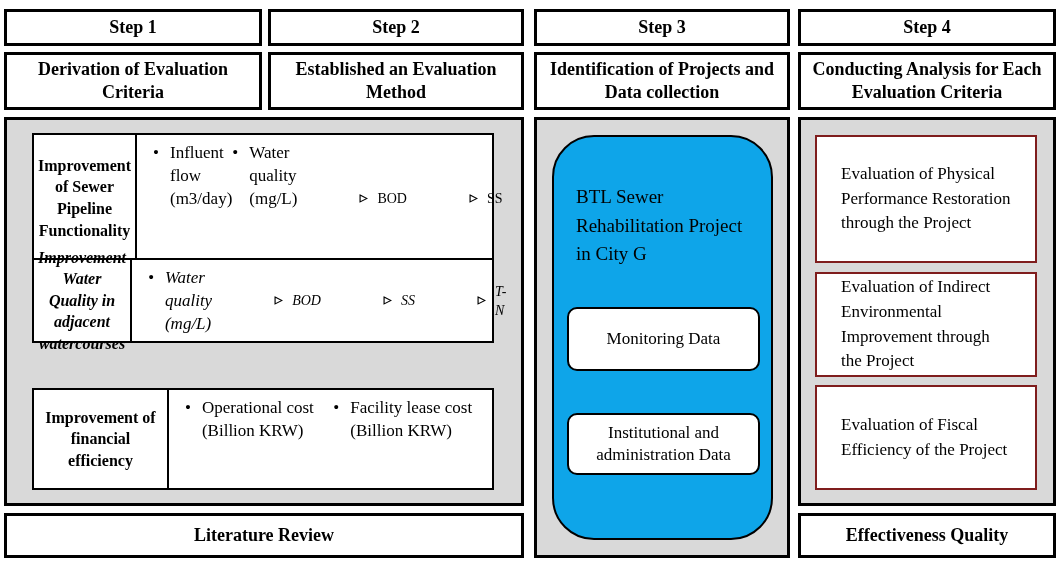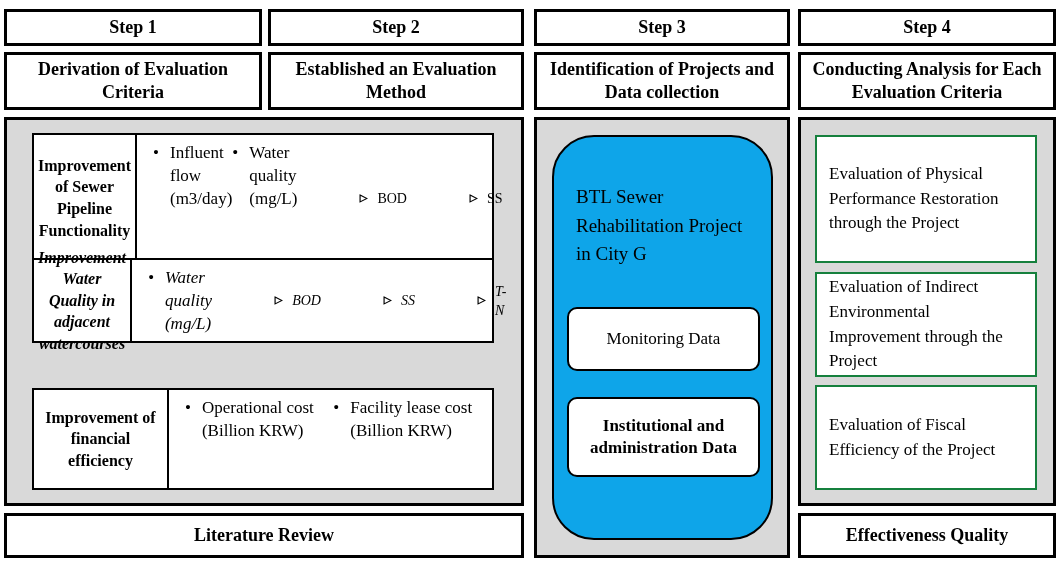--- a/index.html
+++ b/index.html
@@ -45,23 +45,23 @@
     position:absolute;left:22px;top:46px;width:172px;
     font-size:19px;line-height:1.5;text-align:left;
   }
   .data-box{
     position:absolute;left:13px;width:193px;background:#ffffff;border:2px solid #000;
     border-radius:10px;box-sizing:border-box;display:flex;align-items:center;justify-content:center;
     font-size:17px;line-height:1.3;text-align:center;padding:0 8px;
   }
   
   .eval-box{
-    position:absolute;left:14px;width:222px;background:#ffffff;border:2px solid #15803d;
+    position:absolute;left:14px;width:222px;background:#ffffff;border:2px solid #7f1d1d;
     box-sizing:border-box;display:flex;align-items:center;
-    font-size:17px;line-height:1.45;text-align:left;padding:0 12px;
+    font-size:17px;line-height:1.45;text-align:left;padding:0 24px;
   }
 </style>
 </head>
 <body>
 
 <div id="canvas">
 
   <div class="box hd" style="left:4px;top:9px;width:258px;height:37px;">Step 1</div>
   <div class="box hd" style="left:268px;top:9px;width:256px;height:37px;">Step 2</div>
   <div class="box hd" style="left:534px;top:9px;width:256px;height:37px;">Step 3</div>
@@ -158,21 +158,21 @@
           <span>Facility lease cost (Billion KRW)</span>
         </div>
       </div>
     </div>
   </div>
 
   <div class="panel" style="left:534px;top:117px;width:256px;height:441px;">
     <div class="round-rect">
       <div class="project-title">BTL Sewer Rehabilitation Project in City G</div>
       <div class="data-box" style="top:170px;height:64px;">Monitoring Data</div>
-      <div class="data-box" style="top:260px;height:80px;font-weight:bold;">Institutional and administration Data</div>
+      <div class="data-box" style="top:276px;height:62px;">Institutional and administration Data</div>
     </div>
   </div>
 
   <div class="panel" style="left:798px;top:117px;width:258px;height:389px;">
     <div class="eval-box" style="top:15px;height:128px;">Evaluation of Physical Performance Restoration through the Project</div>
     <div class="eval-box" style="top:152px;height:105px;">Evaluation of Indirect Environmental Improvement through the Project</div>
     <div class="eval-box" style="top:265px;height:105px;">Evaluation of Fiscal Efficiency of the Project</div>
   </div>
 
   <div class="box footer" style="left:4px;top:513px;width:520px;height:45px;">Literature Review</div>

